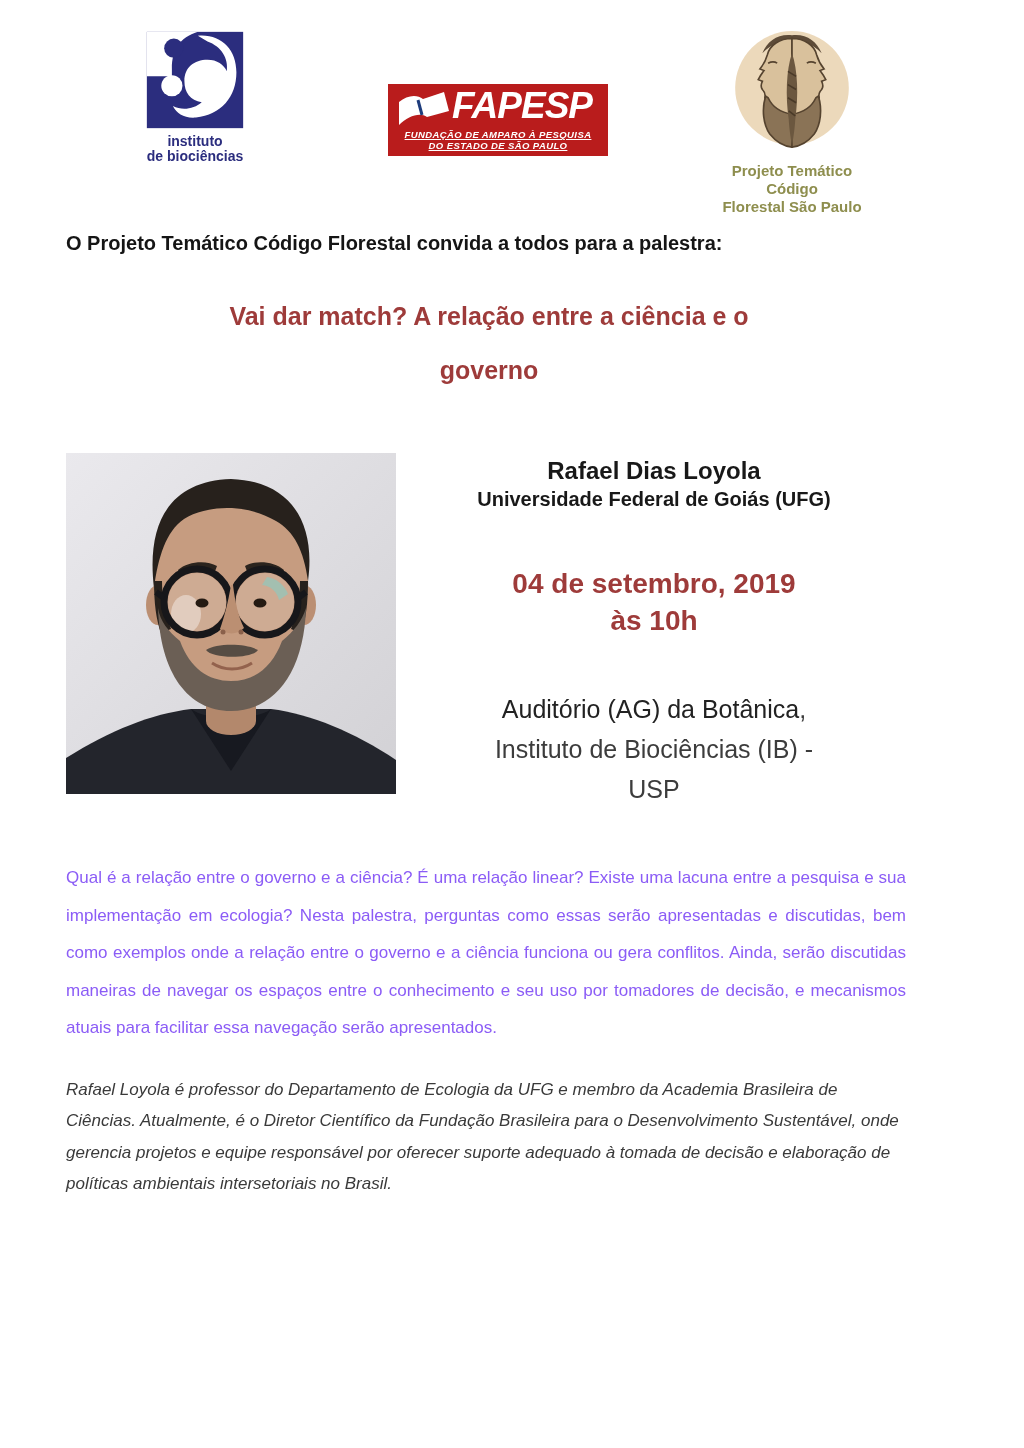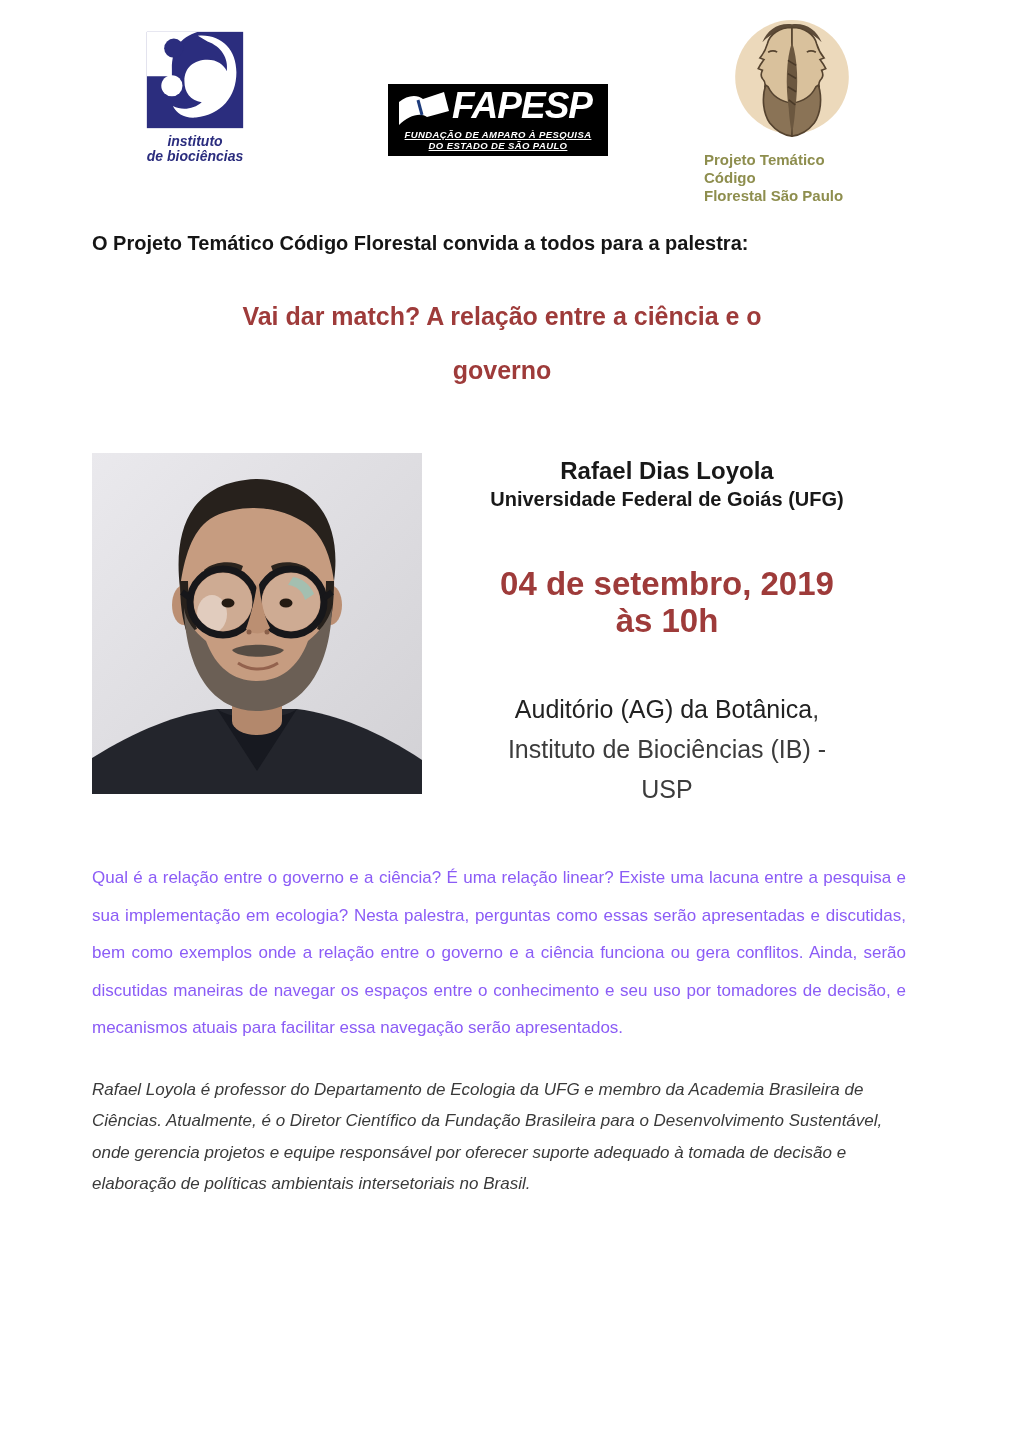--- a/index.html
+++ b/index.html
@@ -3,48 +3,48 @@
 <meta charset="utf-8">
 <style>
   html,body{margin:0;padding:0;background:#ffffff;}
   .page{position:relative;width:1024px;height:1448px;background:#ffffff;
         font-family:"Liberation Sans",sans-serif;overflow:hidden;}
 
   
   .logo-row{position:relative;height:196px;}
   .logo-ib{position:absolute;left:131px;top:28px;width:128px;text-align:center;}
   .logo-ib svg{display:block;margin:0 auto;}
-  .ib-caption{color:#2b2d7e;font-weight:bold;font-style:italic;
+  .ib-caption{color:#2b2d7e;font-weight:bold;
               font-size:14px;line-height:15px;margin-top:2px;}
   .logo-fapesp{position:absolute;left:388px;top:84px;width:220px;height:72px;
-               background:#000000;}
+               background:#b91c1c;}
   .fapesp-inner{position:relative;width:100%;height:100%;color:#fff;}
   .fapesp-flag{position:absolute;left:8px;top:7px;}
   .fapesp-word{position:absolute;left:64px;top:1px;font-size:37px;font-weight:bold;
                font-style:italic;letter-spacing:-1px;}
   .fapesp-subs{position:absolute;left:0;bottom:5px;width:100%;text-align:center;
                font-size:9.5px;font-weight:bold;font-style:italic;line-height:11px;
                letter-spacing:.4px;text-decoration:underline;}
-  .logo-janus{position:absolute;left:704px;top:11px;width:176px;}
+  .logo-janus{position:absolute;left:704px;top:22px;width:176px;text-align:center;}
   .logo-janus svg{display:block;margin:0 auto;}
   .janus-caption{color:#8e8e4e;font-weight:bold;font-size:15px;line-height:18px;}
 
   
-  .content{padding:0 112px 0 92px;}
+  .content{padding:0 112px 0 66px;}
   .invite{margin:36px 0 0 0;font-size:20px;font-weight:bold;color:#151515;}
   .title{margin:34px 0 0 0;text-align:center;color:#9e3b3a;font-weight:bold;
          font-size:25px;line-height:54px;}
 
   
   .speaker{display:flex;margin-top:56px;}
   .photo{width:330px;height:341px;flex:none;}
   .info{flex:1;text-align:center;padding-top:2px;}
   .speaker-name{font-size:24px;font-weight:bold;color:#181818;line-height:31px;}
   .speaker-affil{font-size:20px;font-weight:bold;color:#181818;line-height:27px;}
-  .date-block{margin-top:52px;color:#9e3b3a;font-weight:bold;font-size:33px;
+  .date-block{margin-top:52px;color:#9e3b3a;font-weight:bold;font-size:28px;
               line-height:37px;}
   .venue-block{margin-top:50px;font-size:25px;line-height:40px;color:#3c3c3c;}
   .venue-bold{font-weight:normal;color:#222222;}
 
   
   .abstract{margin:50px 6px 0 0;font-size:17px;line-height:37.5px;
             text-align:justify;color:#8b5cf6;}
   .bio{margin:27px 0 0 0;font-size:17px;line-height:31.5px;font-style:italic;
        color:#3a3a3a;}
 </style>

